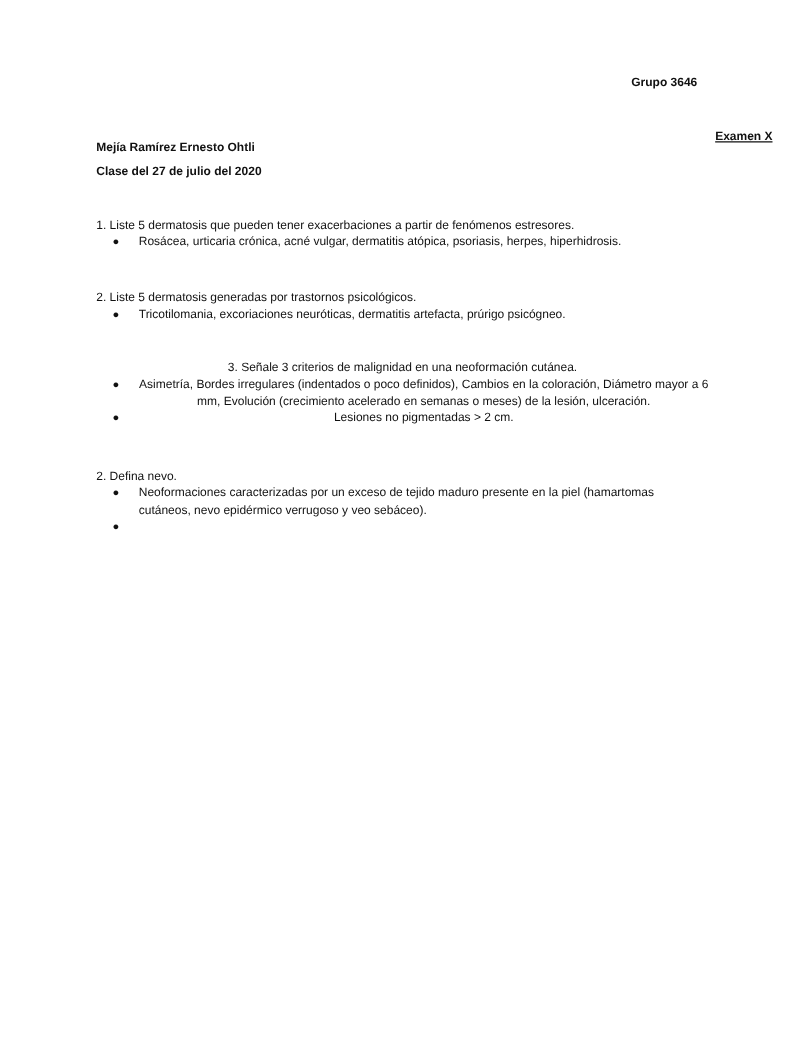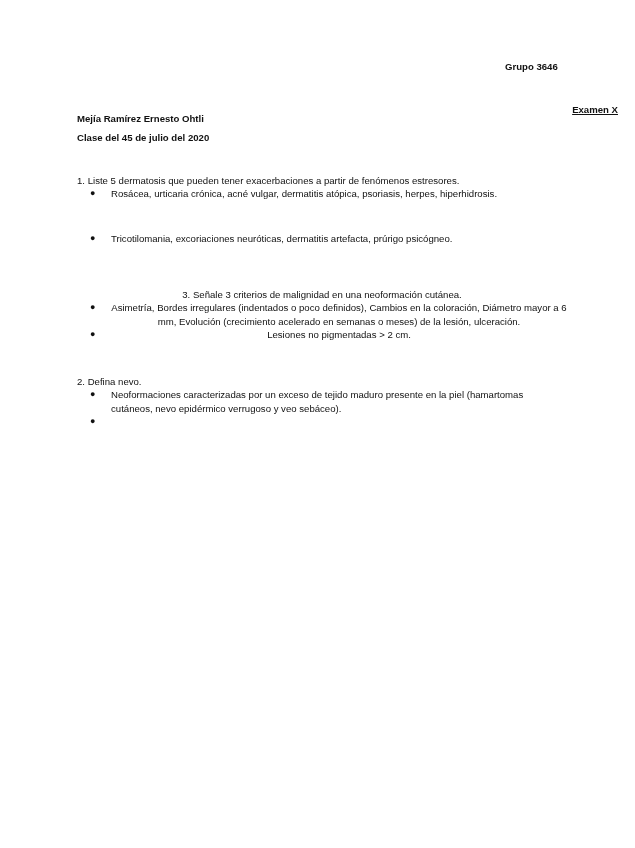--- a/index.html
+++ b/index.html
@@ -62,33 +62,34 @@
     .q4 { top: 375px; }
   </style>
 </head>
 <body>
 
 <div class="page">
 
   <div class="abs bold header-name">Mejía Ramírez Ernesto Ohtli</div>
   <div class="abs bold header-group">Grupo 3646</div>
   <div class="abs bold title">Examen X</div>
-  <div class="abs bold date">Clase del 45 de julio del 2020</div>
+  <div class="abs bold date">Clase del 27 de julio del 2020</div>
 
   <div class="question q1">
     <div class="q-title">1. Liste 5 dermatosis que pueden tener exacerbaciones a partir de fenómenos estresores.</div>
     <ul class="q-list">
       <li class="q-item">
         <span class="bullet">●</span>
         <span>Rosácea, urticaria crónica, acné vulgar, dermatitis atópica, psoriasis, herpes, hiperhidrosis.</span>
       </li>
     </ul>
   </div>
 
   <div class="question q2">
+    <div class="q-title">2. Liste 5 dermatosis generadas por trastornos psicológicos.</div>
     <ul class="q-list">
       <li class="q-item">
         <span class="bullet">●</span>
         <span>Tricotilomania, excoriaciones neuróticas, dermatitis artefacta, prúrigo psicógneo.</span>
       </li>
     </ul>
   </div>
 
   <div class="question q3">
     <div class="q-title">3. Señale 3 criterios de malignidad en una neoformación cutánea.</div>

